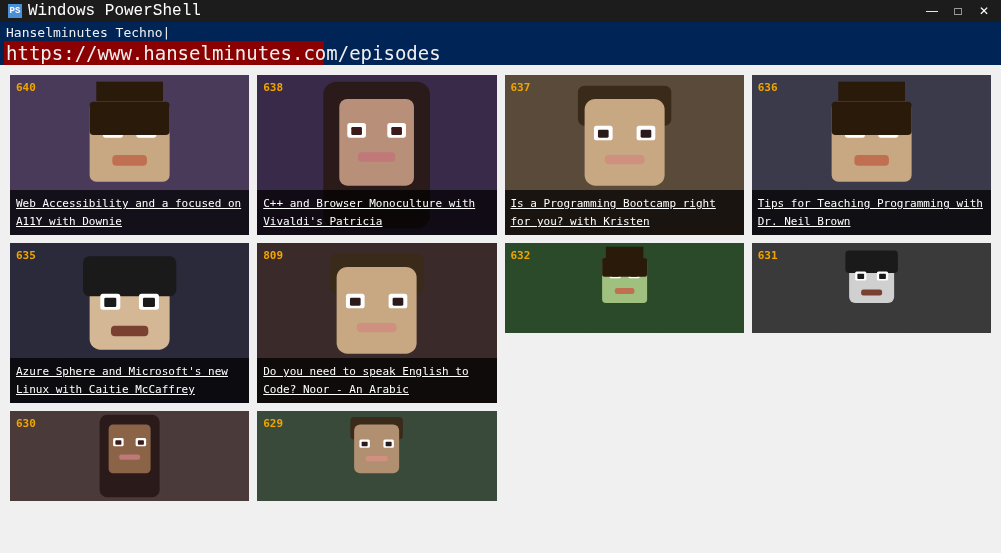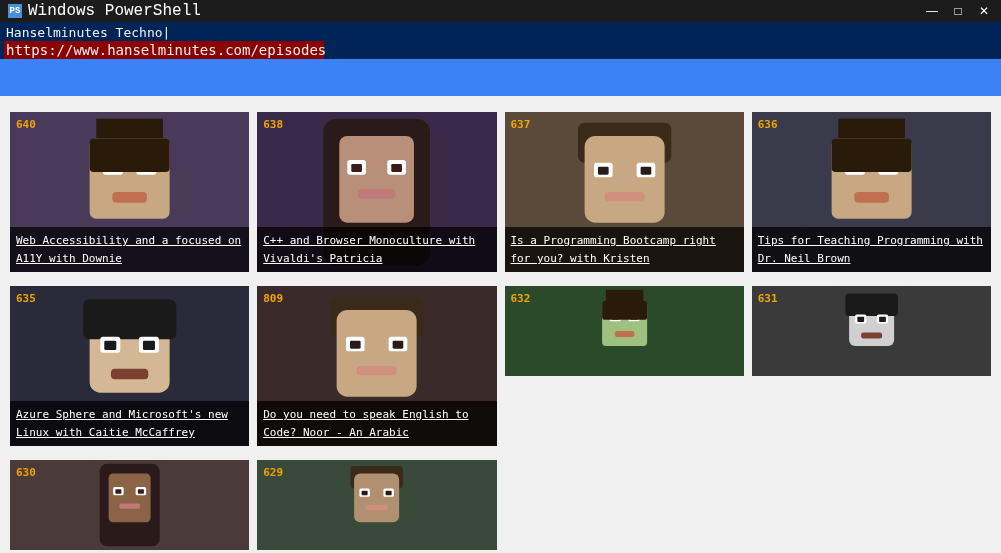--- a/index.html
+++ b/index.html
@@ -53,42 +53,41 @@
       color: white;
       font-size: 12px;
       cursor: pointer;
       background: transparent;
       border: none;
     }
     .title-bar-btn:last-child { background: transparent; }
 
     
     .ps-window {
-      background: #3b82f6;
+      background: #d946ef;
       height: 531px;
       display: flex;
       flex-direction: column;
-      gap: 37px;
     }
 
     
     .address-bar {
       padding: 2px 0 0 4px;
       background: #012456;
     }
     .address-line1 {
       color: #f0f0f0;
       font-size: 13px;
       font-family: 'Consolas', monospace;
       padding: 1px 2px;
       display: block;
     }
     .address-line2 {
       color: #f0f0f0;
-      font-size: 14px;
+      font-size: 19px;
       font-family: 'Consolas', monospace;
       padding: 1px 2px;
       display: block;
       background: #8B0000;
       width: 320px;
     }
 
     
     .content-area {
       flex: 1;
@@ -103,21 +102,20 @@
       grid-template-columns: repeat(4, 1fr);
       gap: 8px;
     }
 
     .episode-card {
       position: relative;
       height: 160px;
       overflow: hidden;
       background: #333;
       cursor: pointer;
-      margin-top: 6px;
     }
 
     
     .face-avatar {
       width: 100%;
       height: 100%;
       display: flex;
       align-items: center;
       justify-content: center;
       font-size: 60px;

